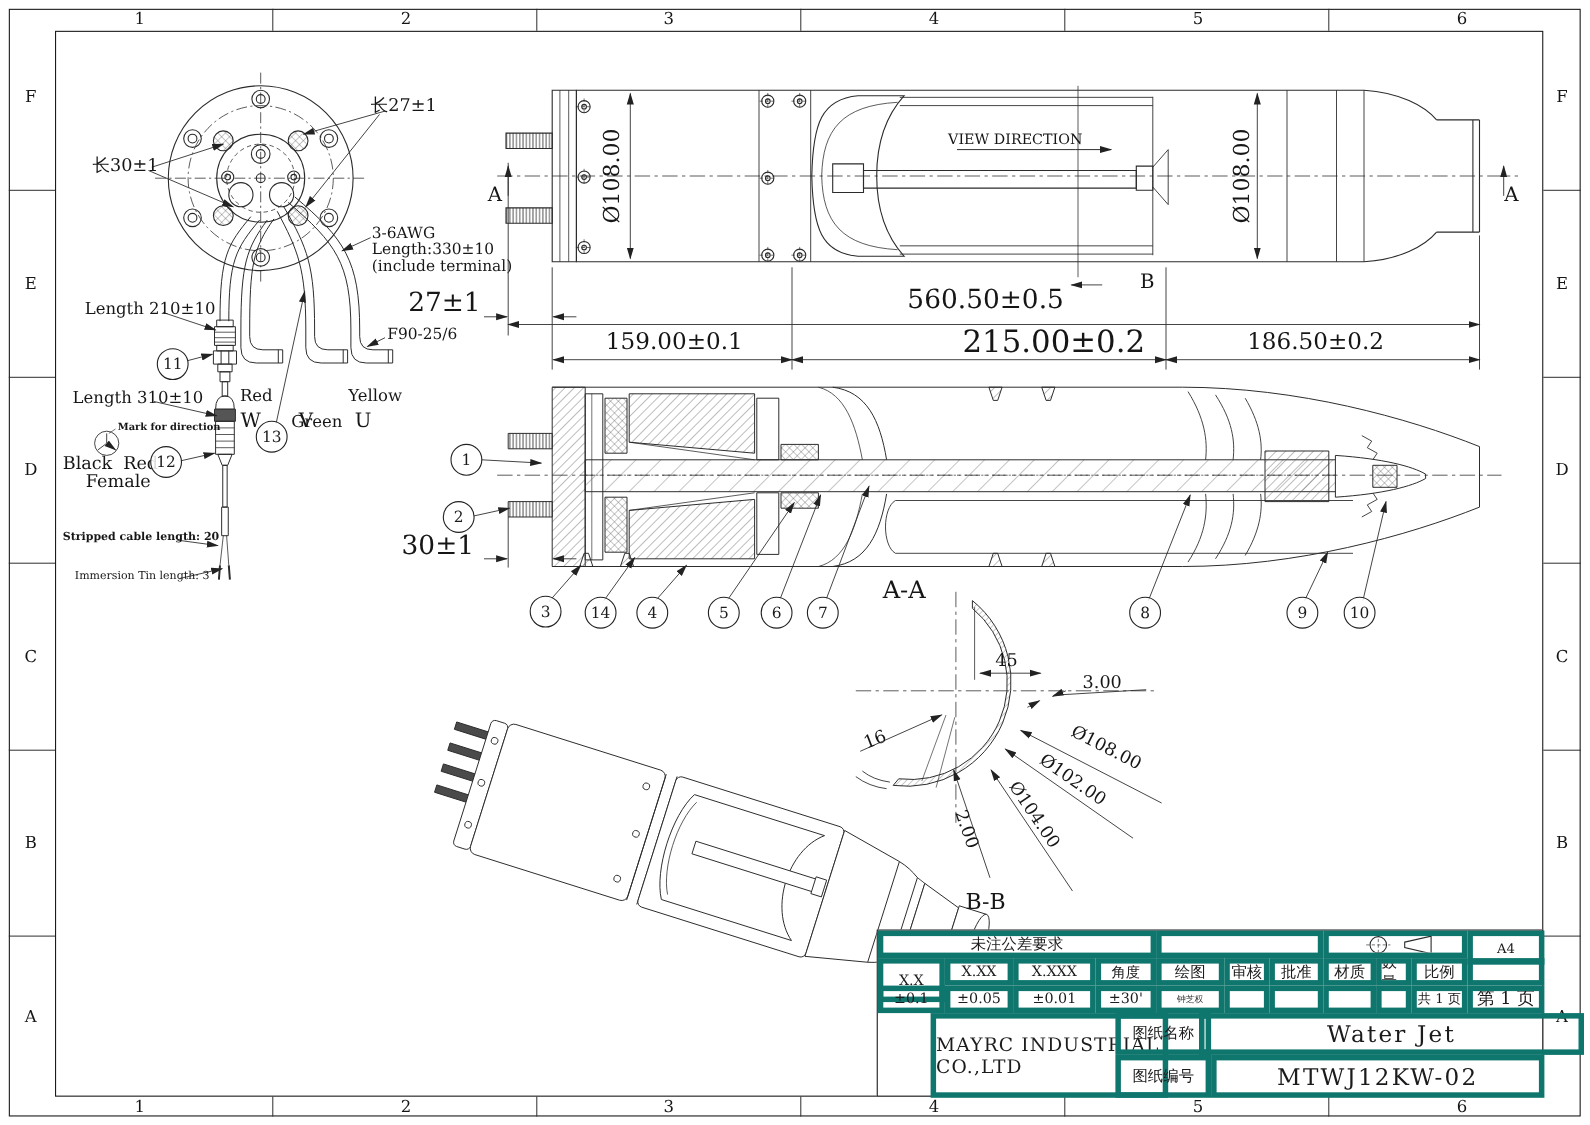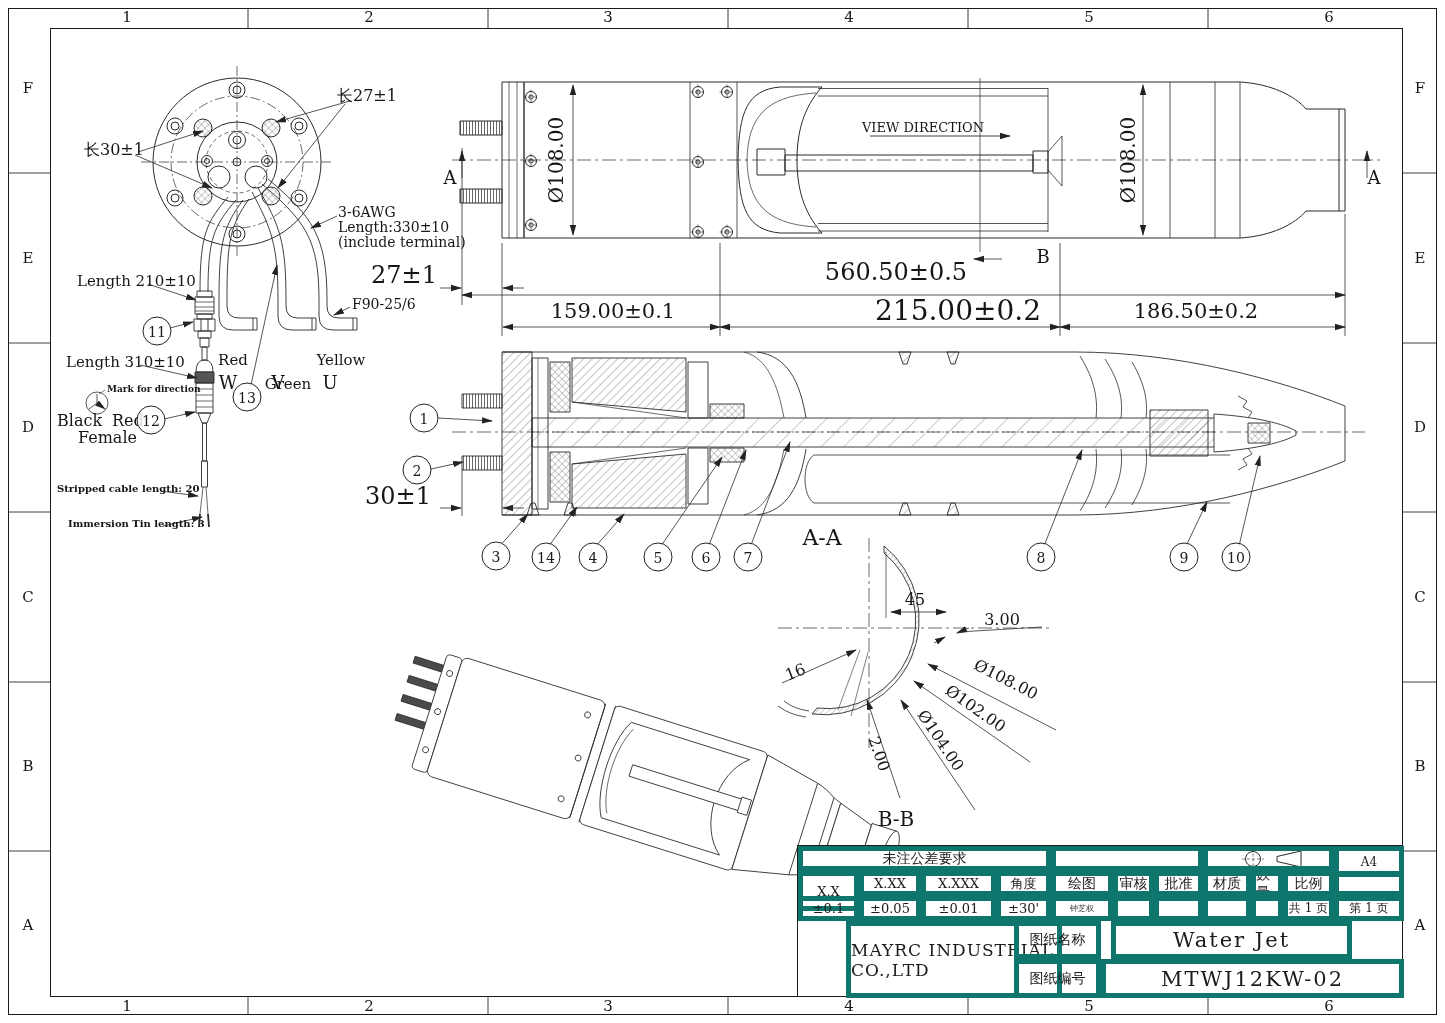--- a/index.html
+++ b/index.html
@@ -333,21 +333,21 @@
       <div class="lbl" style="left: 341px; top: 360px; font-size: 15px; transform: translate(-50%, -50%);">Yellow</div>
       <div class="lbl" style="left: 228px; top: 383px; font-size: 18px; transform: translate(-50%, -50%);">W</div>
       <div class="lbl" style="left: 278px; top: 383px; font-size: 18px; transform: translate(-50%, -50%);">V</div>
       <div class="lbl" style="left: 330px; top: 383px; font-size: 18px; transform: translate(-50%, -50%);">U</div>
       <div class="lbl" style="left: 107px; top: 389px; font-size: 9px; font-weight: 700; transform: translate(0px, -50%); transform-origin: left center;">Mark for direction</div>
       <div class="lbl" style="left: 57px; top: 421px; font-size: 16px; transform: translate(0px, -50%); transform-origin: left center;">Black</div>
       <div class="lbl" style="left: 112px; top: 421px; font-size: 16px; transform: translate(0px, -50%); transform-origin: left center;">Red</div>
       <div class="lbl" style="left: 78px; top: 438px; font-size: 16px; transform: translate(0px, -50%); transform-origin: left center;">Female</div>
       <div class="lbl" style="left: 398px; top: 496px; font-size: 24px; transform: translate(-50%, -50%);">30±1</div>
       <div class="lbl" style="left: 57px; top: 489px; font-size: 10px; font-weight: 700; transform: translate(0px, -50%); transform-origin: left center;">Stripped cable length: 20</div>
-      <div class="lbl" style="left: 68px; top: 524px; font-size: 10px; font-weight: 700; transform: translate(0px, -50%); transform-origin: left center;">Immersion Tin length: 3</div>
+      <div class="lbl" style="left: 68px; top: 524px; font-size: 10px; font-weight: 400; transform: translate(0px, -50%); transform-origin: left center;">Immersion Tin length: 3</div>
       <div class="lbl" style="left: 822px; top: 538px; font-size: 22px; transform: translate(-50%, -50%);">A-A</div>
       <div class="lbl" style="left: 896px; top: 819px; font-size: 20px; transform: translate(-50%, -50%);">B-B</div>
       <div class="lbl" style="left: 923px; top: 127px; font-size: 13px; transform: translate(-50%, -50%);">VIEW DIRECTION</div>
       <div class="lbl" style="left: 556px; top: 160px; font-size: 20px; transform: translate(-50%, -50%) rotate(-90deg);">Ø108.00</div>
       <div class="lbl" style="left: 1128px; top: 160px; font-size: 20px; transform: translate(-50%, -50%) rotate(-90deg);">Ø108.00</div>
       <div class="lbl" style="left: 915px; top: 600px; font-size: 16px; transform: translate(-50%, -50%);">45</div>
       <div class="lbl" style="left: 1002px; top: 620px; font-size: 16px; transform: translate(-50%, -50%);">3.00</div>
       <div class="lbl" style="left: 786px; top: 676px; font-size: 16px; transform: translate(0px, -50%) rotate(-21deg); transform-origin: left center;">16</div>
       <div class="lbl" style="left: 975px; top: 664px; font-size: 16px; transform: translate(0px, -50%) rotate(27deg); transform-origin: left center;">Ø108.00</div>
       <div class="lbl" style="left: 947px; top: 689px; font-size: 16px; transform: translate(0px, -50%) rotate(35deg); transform-origin: left center;">Ø102.00</div>
@@ -405,25 +405,25 @@
         <line x1="33" y1="11" x2="55" y2="11" stroke-dasharray="3 2" stroke-width="0.6"></line>
         <line x1="44" y1="0.5" x2="44" y2="21.5" stroke-dasharray="3 2" stroke-width="0.6"></line>
         <path d="M68,8.5 L92,3 L92,19 L68,13.5 Z"></path>
       </svg>
     </div>
     <div class="cell" style="left:536px;top:0;width:70px;height:31px;font-size:12px">A4</div>
 
     <div class="cell lab" style="left:485px;top:25px;width:51px;height:25px">比例</div>
     <div class="cell" style="left:536px;top:25px;width:70px;height:25px"></div>
     <div class="cell" style="left:485px;top:50px;width:51px;height:25px;font-size:12px">共 1 页</div>
-    <div class="cell" style="left:536px;top:50px;width:70px;height:25px;font-size:12px">第 1 页</div>
+    <div class="cell" style="left:536px;top:50px;width:70px;height:25px;font-size:16px">第 1 页</div>
 
     <div class="cell co" style="left:0;top:75px;width:216px;height:77px">MAYRC INDUSTRIAL CO.,LTD</div>
     <div class="cell lab" style="left:216px;top:75px;width:87px;height:38px">图纸名称</div>
-    <div class="cell big" style="left:313px;top:75px;width:241px;height:38px">Water Jet</div>
+    <div class="cell big" style="left:292px;top:75px;width:350px;height:38px">Water Jet</div>
     <div class="cell lab" style="left:216px;top:113px;width:87px;height:39px">图纸编号</div>
     <div class="cell big" style="left:303px;top:113px;width:303px;height:39px">MTWJ12KW-02</div>
   <div class="cell " style="left: 0px; top: 25px; width: 61px; height: 40px;">X.X</div>
       <div class="cell " style="left: 0px; top: 50px; width: 61px; height: 25px;">±0.1</div>
       <div class="cell " style="left: 61px; top: 25px; width: 62px; height: 25px;">X.XX</div>
       <div class="cell " style="left: 61px; top: 50px; width: 62px; height: 25px;">±0.05</div>
       <div class="cell " style="left: 123px; top: 25px; width: 75px; height: 25px;">X.XXX</div>
       <div class="cell " style="left: 123px; top: 50px; width: 75px; height: 25px;">±0.01</div>
       <div class="cell " style="left: 198px; top: 25px; width: 55px; height: 25px;">角度</div>
       <div class="cell " style="left: 198px; top: 50px; width: 55px; height: 25px;">±30'</div>

